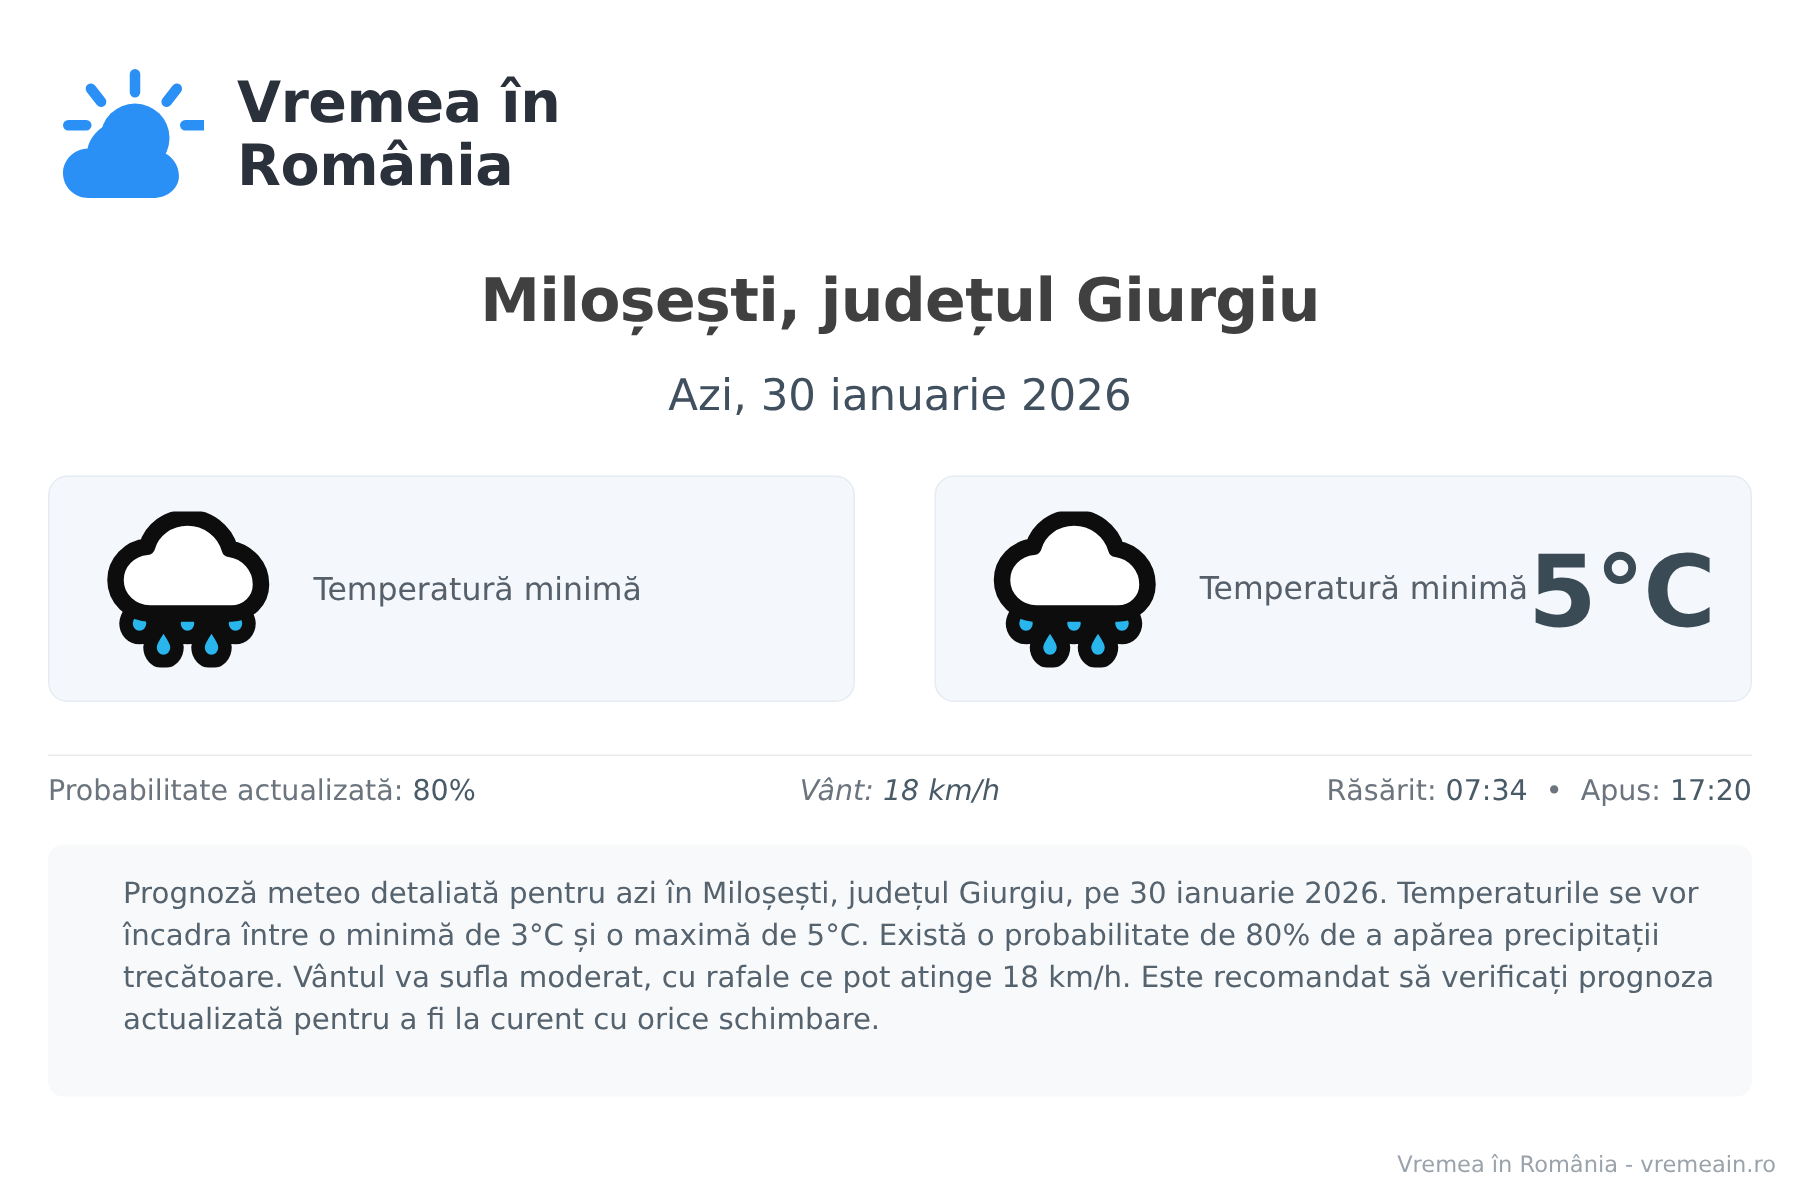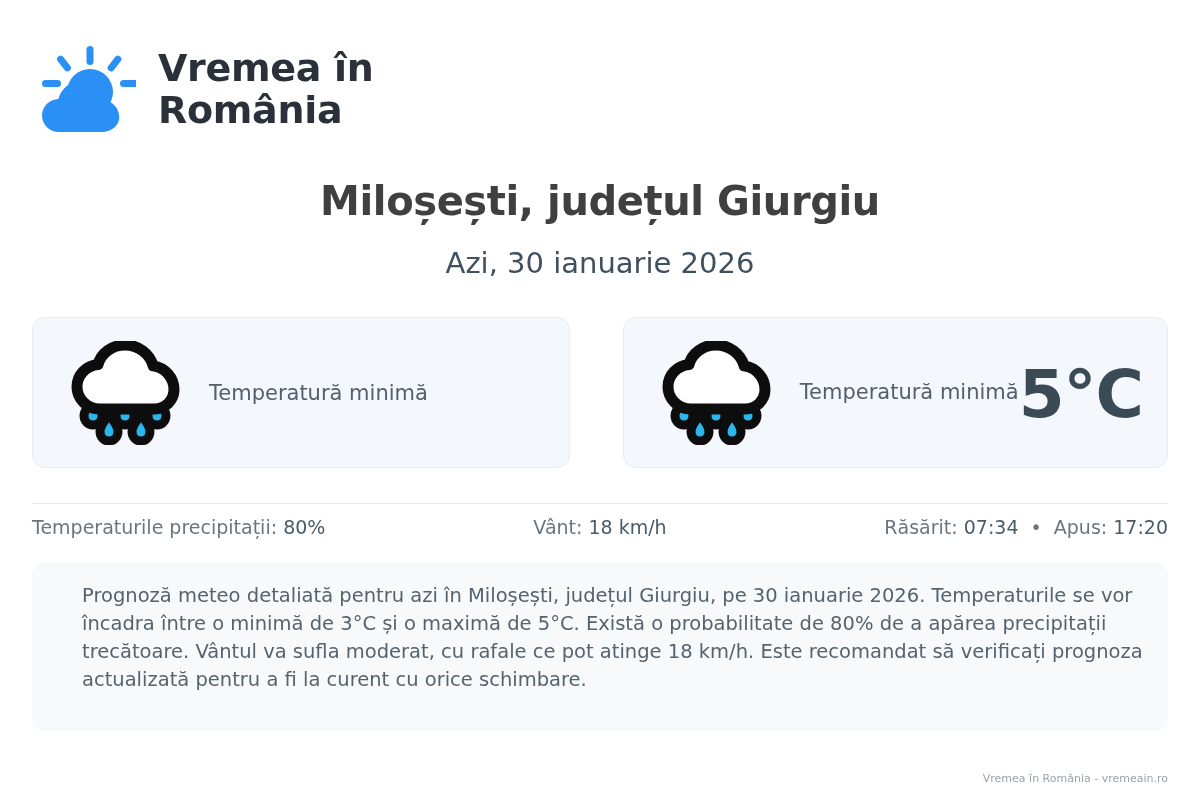--- a/index.html
+++ b/index.html
@@ -104,21 +104,21 @@
   }
   .stats {
     display: flex;
     align-items: center;
     height: 46px;
     font-size: 19px;
     color: #6c757d;
   }
   .stat { flex: 1 1 0; white-space: nowrap; }
   .stat-precip { text-align: left; }
-  .stat-wind   { text-align: center; }
+  .stat-wind   { text-align: center; font-style: italic; }
   .stat-sun    { text-align: right; }
   .stat-value  { color: #4a5b68; }
   .bullet { color: #6c757d; padding: 0 6px; }
 
   
   .desc-box {
     margin-top: 13px;
     background: #f8f9fa;
     border-radius: 10px;
     padding: 19px 22px 22px 18px;
@@ -127,23 +127,23 @@
   .desc-text {
     font-size: 19.5px;
     line-height: 28px;
     color: #55636f;
     margin-left: 32px;
   }
 
   
   .footer {
     position: absolute;
-    right: 32px;
+    right: 16px;
     bottom: 15px;
-    font-size: 11px;
+    font-size: 15px;
     color: #9aa2ab;
     margin-left: 11px;
   }
 </style>
 </head>
 <body>
 
 <div class="page">
 
   <div class="brand">
@@ -215,21 +215,21 @@
         <div class="temp-value">5°C</div>
       </div>
     </div>
 
   </div>
 
   <hr class="divider">
 
   <div class="stats">
     <div class="stat stat-precip">
-      <span>Temperaturile precipitații:</span>
+      <span>Probabilitate actualizată:</span>
       <span class="stat-value">80%</span>
     </div>
     <div class="stat stat-wind">
       <span>Vânt:</span>
       <span class="stat-value">18 km/h</span>
     </div>
     <div class="stat stat-sun">
       <span>Răsărit:</span>
       <span class="stat-value">07:34</span>
       <span class="bullet">•</span>

